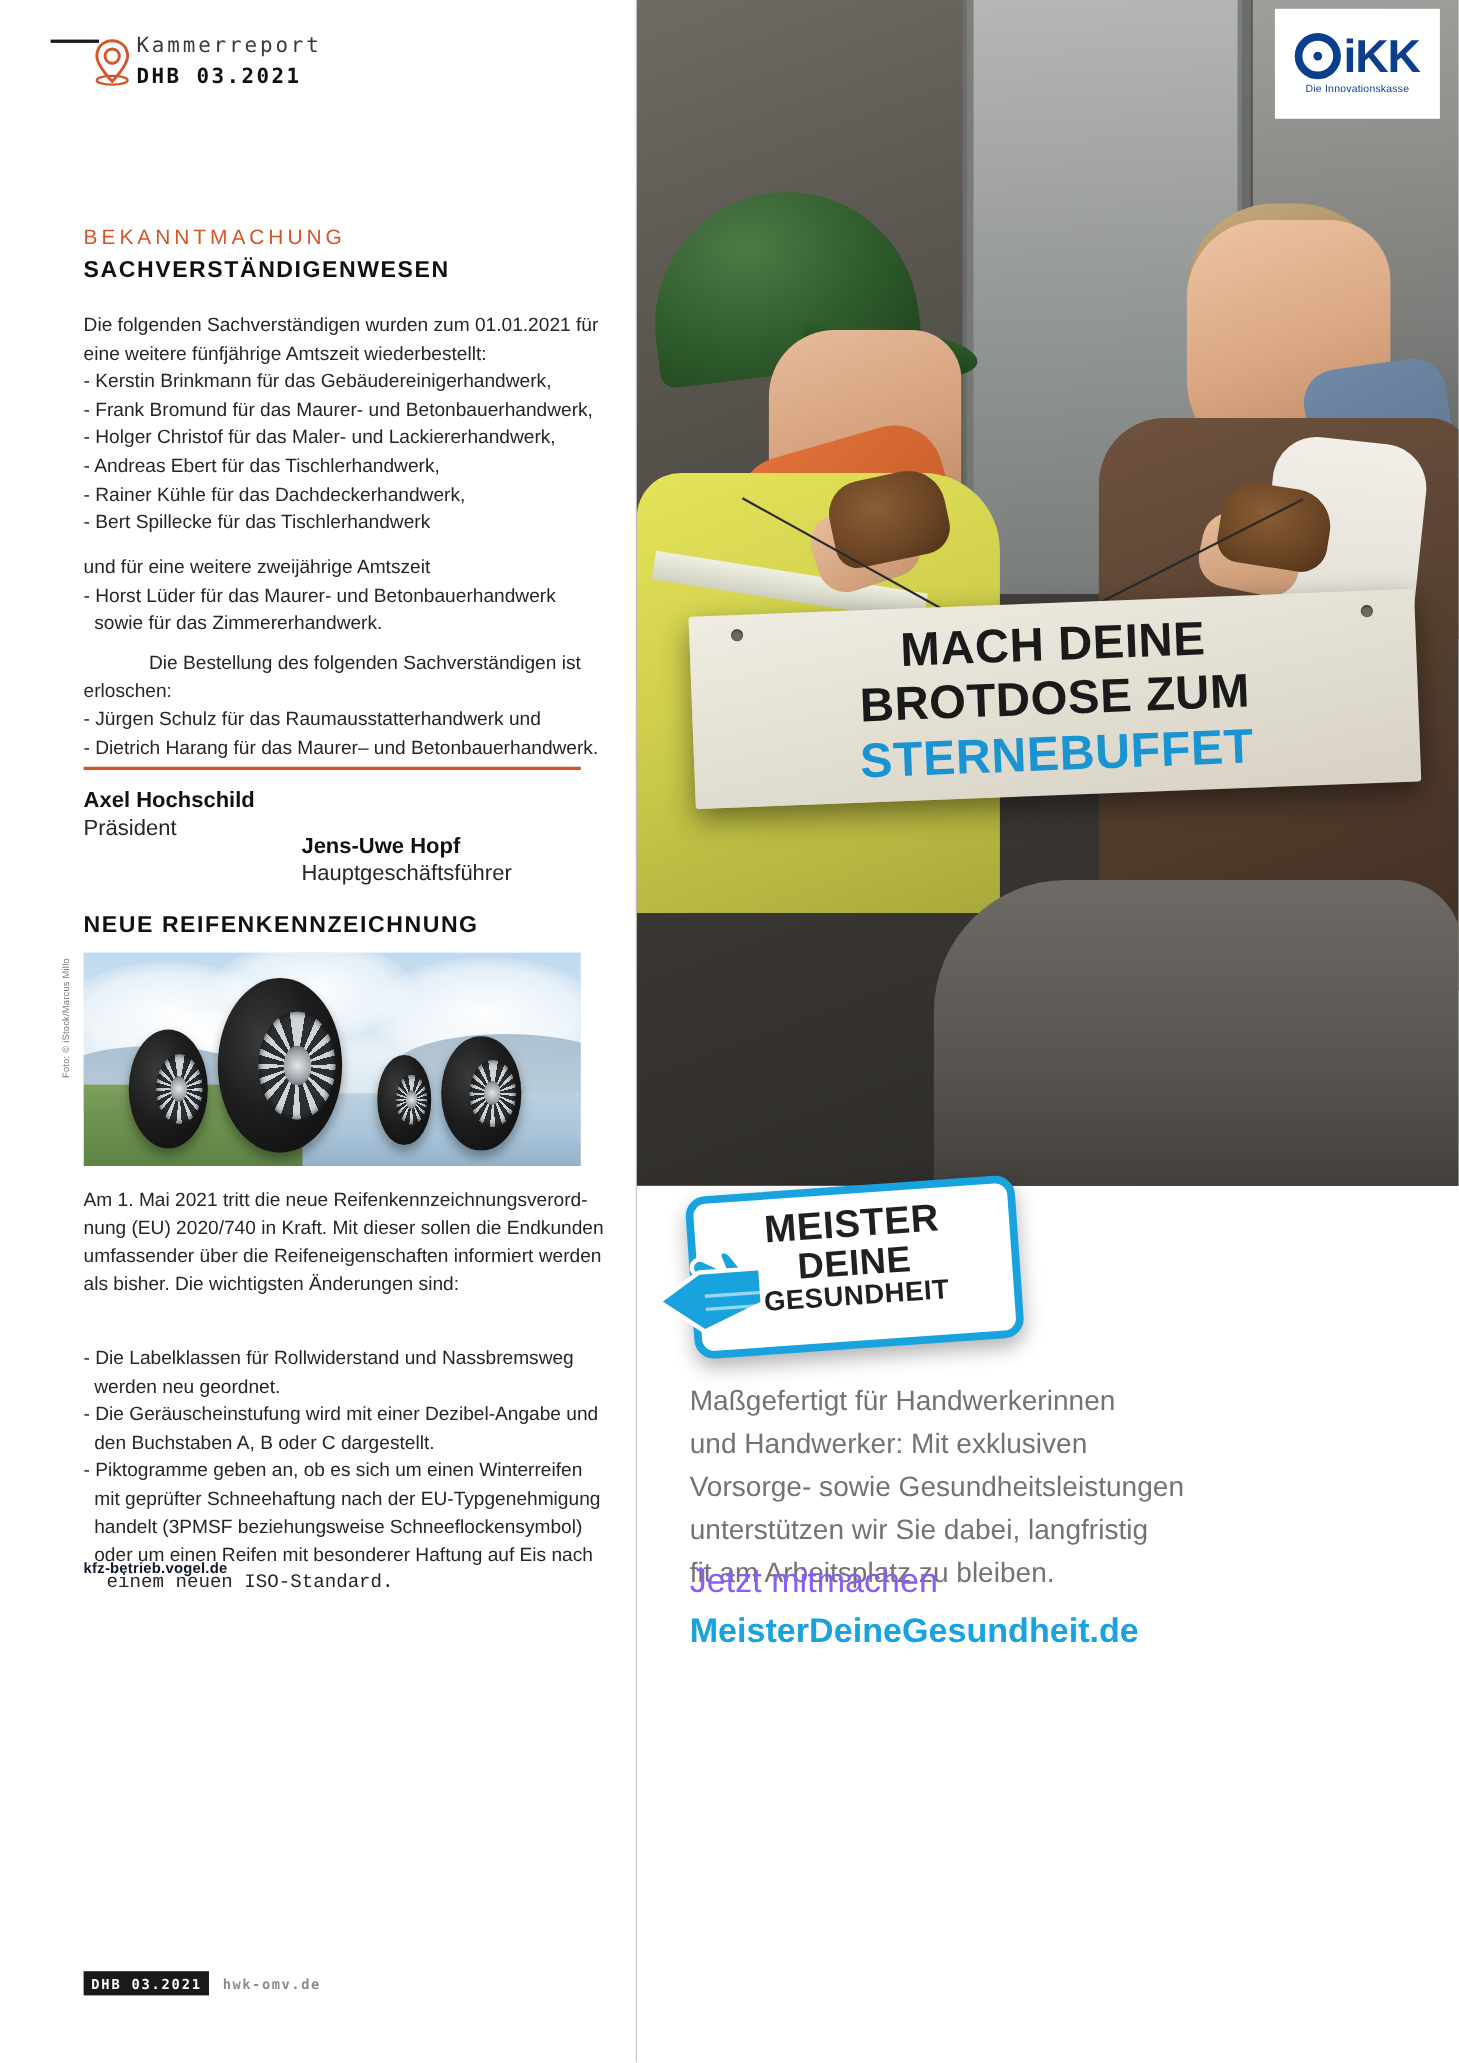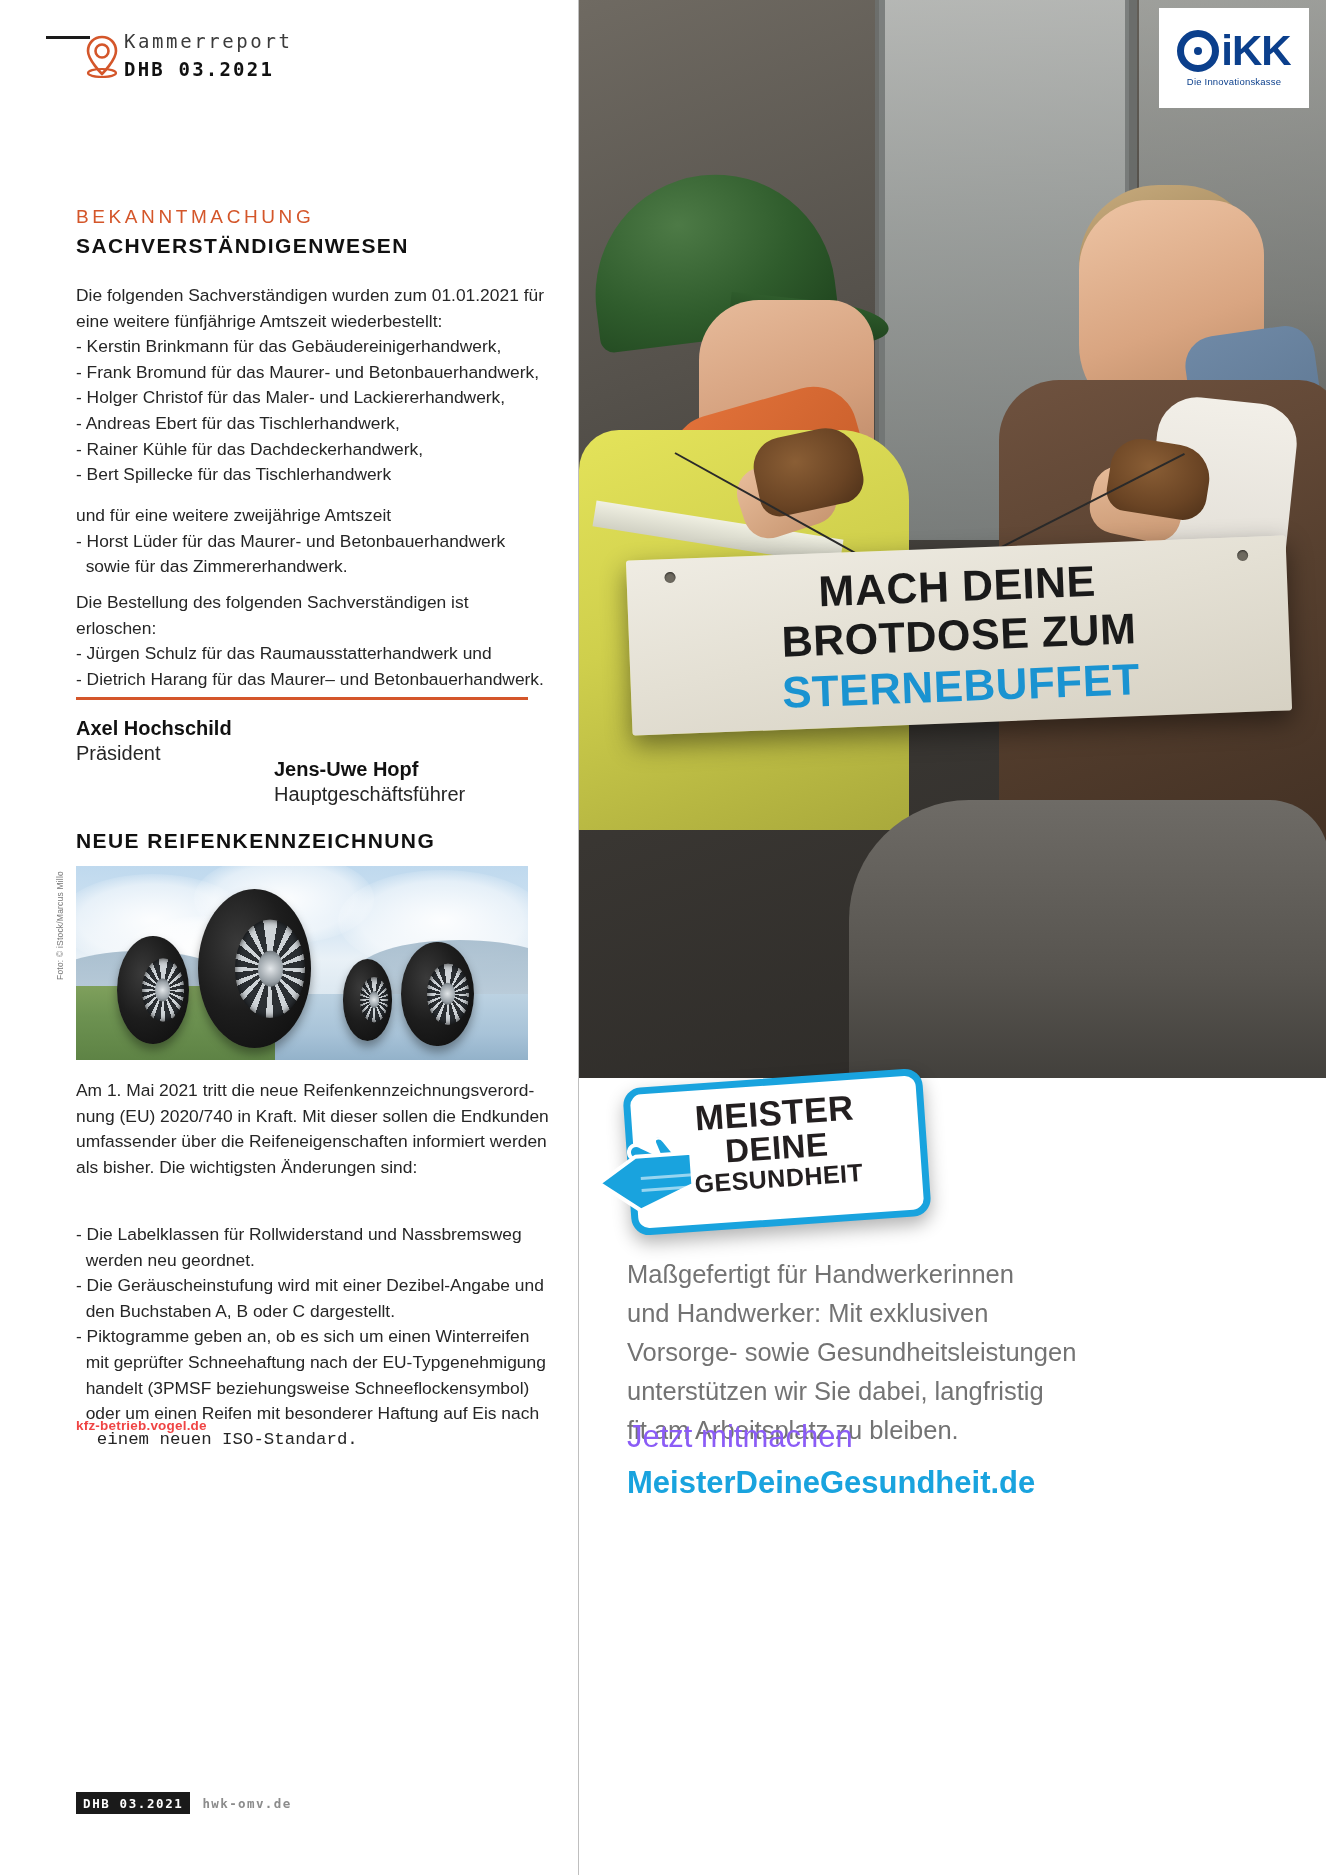--- a/index.html
+++ b/index.html
@@ -114,21 +114,21 @@
   }
 
   .body-block2 {
     position: absolute; left: 76px; width: 452px;
     font-size: 17.4px; line-height: 25.6px; color: #262626;
   }
   #block-d { top: 1078px; }
   #block-e { top: 1222px; }
   .src-link {
     position: absolute; left: 76px; top: 1418px;
-    font-size: 13.5px; font-weight: 700; color: #ef4444; letter-spacing: .2px;
+    font-size: 13.5px; font-weight: 700; color: #0f172a; letter-spacing: .2px;
   }
 
   
   .footer { position: absolute; left: 76px; top: 1792px; display: flex; align-items: center; gap: 12px; }
   .footer-issue {
     background: #1a1a1a; color: #fff; font-weight: 700; font-size: 12.5px;
     letter-spacing: 1.6px; padding: 4px 7px 3px 7px;
     font-family: "DejaVu Sans Mono", monospace;
   }
   .footer-url {
@@ -355,21 +355,21 @@
       <p style="white-space: pre;">- Andreas Ebert für das Tischlerhandwerk,</p>
       <p style="white-space: pre;">- Rainer Kühle für das Dachdeckerhandwerk,</p>
       <p style="white-space: pre;">- Bert Spillecke für das Tischlerhandwerk</p>
     </div>
   <div class="body-block" id="block-b">
       <p style="white-space: pre;">und für eine weitere zweijährige Amtszeit</p>
       <p style="white-space: pre;">- Horst Lüder für das Maurer- und Betonbauerhandwerk</p>
       <p style="white-space: pre;">  sowie für das Zimmererhandwerk.</p>
     </div>
   <div class="body-block" id="block-c">
-      <p style="white-space: pre;">Die Bestellung des folgenden Sachverständigen ist</p>
+      <p style="white-space: pre; text-align: right;">Die Bestellung des folgenden Sachverständigen ist</p>
       <p style="white-space: pre;">erloschen:</p>
       <p style="white-space: pre;">- Jürgen Schulz für das Raumausstatterhandwerk und</p>
       <p style="white-space: pre;">- Dietrich Harang für das Maurer– und Betonbauerhandwerk.</p>
     </div>
 
   <div class="sig-rule"></div>
   <div class="sig" id="sig-left">
     <div class="name">Axel Hochschild</div>
     <div>Präsident</div>
   </div>

